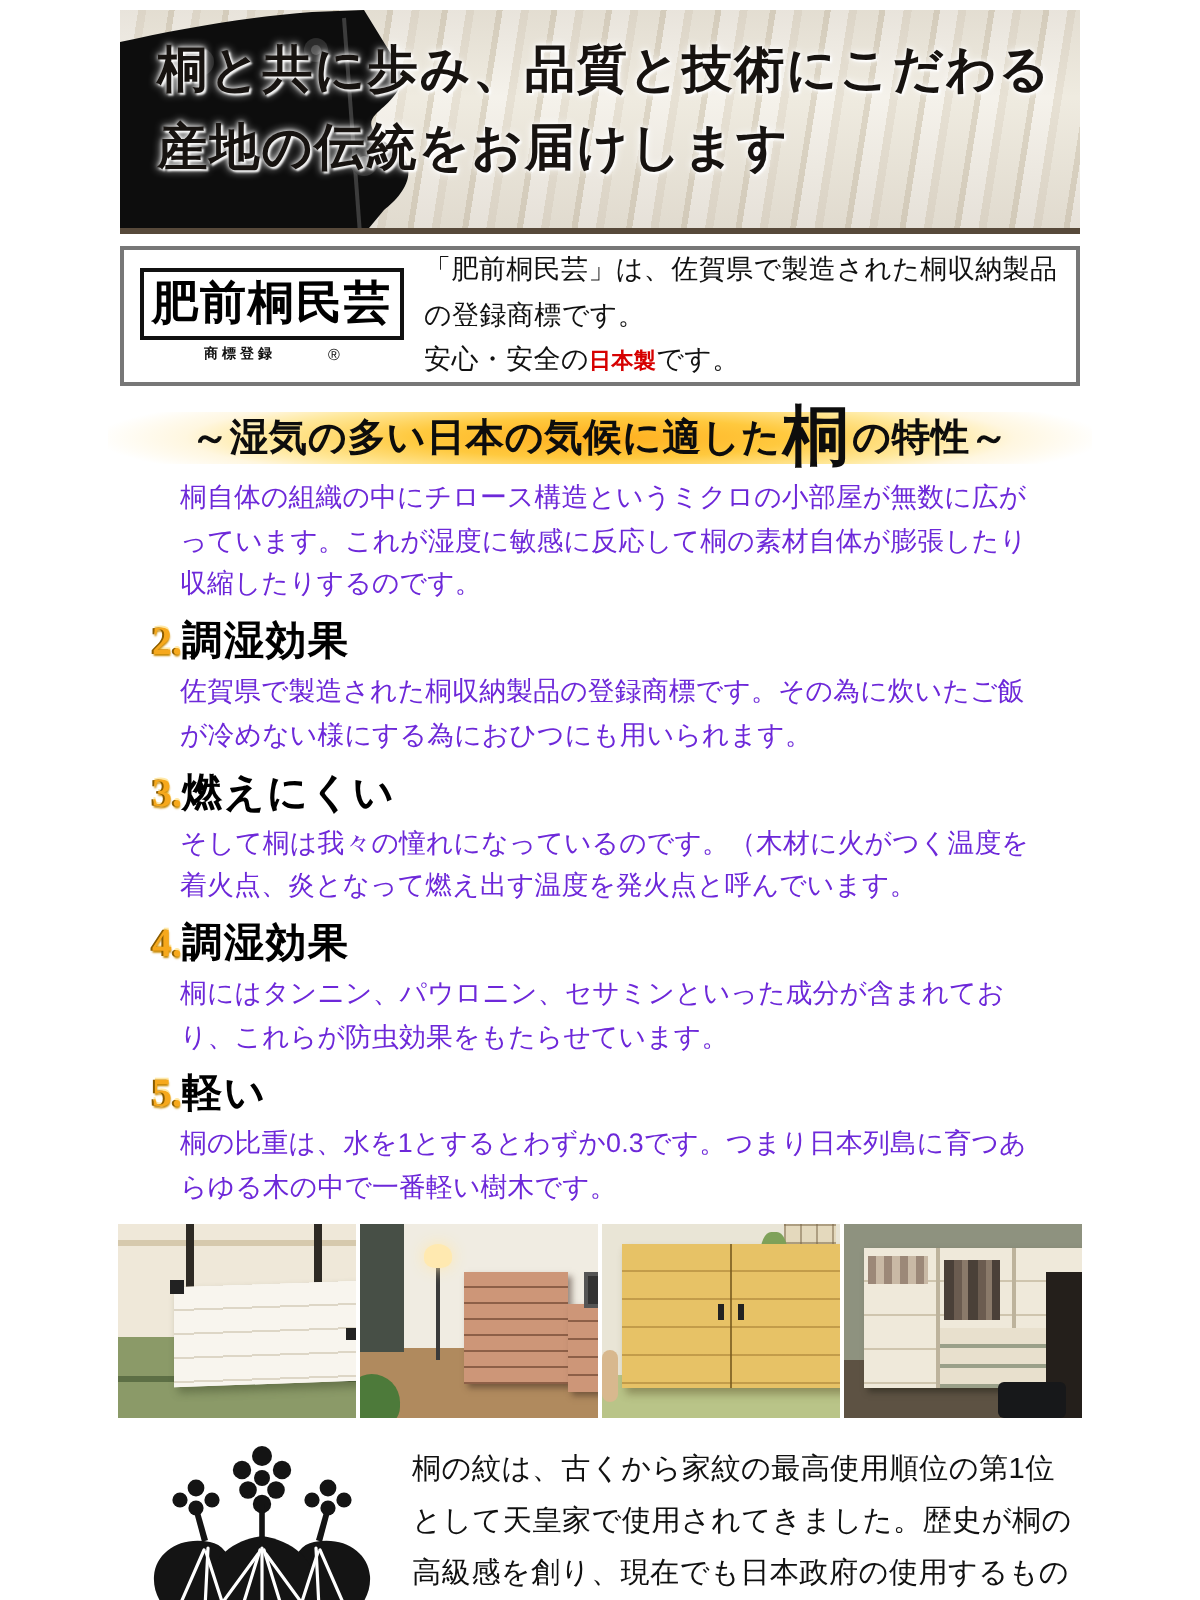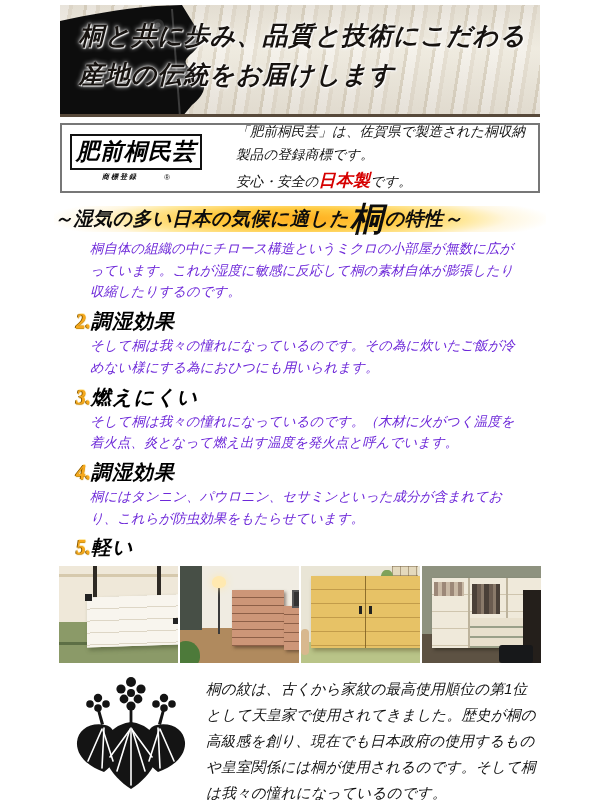--- a/index.html
+++ b/index.html
@@ -2,21 +2,20 @@
 <html><head>
 <meta charset="utf-8">
 <style>
   * { margin:0; padding:0; box-sizing:border-box; }
   html,body { background:#fff; }
   .page {
     position:relative; width:492px; height:800px; margin:0 auto;
     background:#fff; overflow:hidden;
     font-family:"Liberation Sans","DejaVu Sans",sans-serif;
     color:#222;
-    font-style:italic;
   }
 
   
   .banner {
     position:relative; margin:5px 6px 0 6px; height:112px; overflow:hidden;
     background:
       repeating-linear-gradient(99deg,
         #f5f2eb 0 9px, #e7e1d4 9px 13px, #efebe0 13px 24px, #ded7c7 24px 27px);
     border-bottom:3px solid #57493a;
   }
@@ -41,27 +40,27 @@
   .tm-logo-wrap { width:132px; flex:0 0 132px; text-align:right; }
   .tm-logo {
     border:2px solid #111; padding:3px 4px 4px 4px;
     font-family:"Liberation Serif","DejaVu Serif",serif;
     font-weight:bold; font-size:23px; letter-spacing:1px; color:#000;
     line-height:1.1; white-space:nowrap;
   }
   .tm-sub { display:flex; justify-content:center; align-items:center; gap:26px; margin-top:2px; }
   .tm-registered { font-size:7px; letter-spacing:2px; color:#111; font-weight:bold; }
   .tm-rmark { font-size:8px; color:#111; }
-  .tm-desc { font-size:13.5px; line-height:1.7; color:#111; letter-spacing:.2px;margin-left:24px; }
-  .tm-red { color:#d60000; font-weight:bold; font-size:17px; }
+  .tm-desc { font-size:13.5px; line-height:1.7; color:#111; letter-spacing:.2px; }
+  .tm-red { color:#d60000; font-weight:bold; font-size:11px; }
 
   
   .head-band {
     position:relative; margin-top:9px; height:34px;
-    display:flex; align-items:center; justify-content:flex-start;
+    display:flex; align-items:center; justify-content:center;
   }
   .head-band::before {
     content:""; position:absolute; left:0; right:0; top:4px; height:26px;
     background:radial-gradient(ellipse 54% 110% at 50% 50%,
       #ffae1e 0%, #ffc93e 35%, #ffe89a 62%, rgba(255,244,214,.75) 78%, rgba(255,255,255,0) 95%);
   }
   .head-band-text {
     position:relative; font-family:"Liberation Serif","DejaVu Serif",serif;
     font-weight:bold; color:#0d0d0d; font-size:19px; letter-spacing:.5px;
     display:flex; align-items:center;
@@ -200,32 +199,33 @@
         <span>の特性～</span>
     </div>
   </div>
 
   <div class="sections">
     <div class="section">
       <div class="sec-body">桐自体の組織の中にチロース構造というミクロの小部屋が無数に広がっています。これが湿度に敏感に反応して桐の素材自体が膨張したり収縮したりするのです。</div>
     </div>
     <div class="section">
       <div class="sec-head"><span class="sec-num">2.</span><span>調湿効果</span></div>
-      <div class="sec-body">そして桐は我々の憧れになっているのです。その為に炊いたご飯が冷めない様にする為におひつにも用いられます。</div>
+      <div class="sec-body">佐賀県で製造された桐収納製品の登録商標です。その為に炊いたご飯が冷めない様にする為におひつにも用いられます。</div>
     </div>
     <div class="section">
       <div class="sec-head"><span class="sec-num">3.</span><span>燃えにくい</span></div>
       <div class="sec-body">そして桐は我々の憧れになっているのです。（木材に火がつく温度を着火点、炎となって燃え出す温度を発火点と呼んでいます。</div>
     </div>
     <div class="section">
       <div class="sec-head"><span class="sec-num">4.</span><span>調湿効果</span></div>
       <div class="sec-body">桐にはタンニン、パウロニン、セサミンといった成分が含まれており、これらが防虫効果をもたらせています。</div>
     </div>
     <div class="section">
       <div class="sec-head"><span class="sec-num">5.</span><span>軽い</span></div>
+      <div class="sec-body">桐の比重は、水を1とするとわずか0.3です。つまり日本列島に育つあらゆる木の中で一番軽い樹木です。</div>
     </div>
   </div>
 
   <div class="photo-strip">
     <div class="photo p1">
       <div class="wallstreak"></div>
         <div class="pillar1"></div>
         <div class="pillar2"></div>
       <div class="tatamiline"></div>
         <div class="chest"></div>

